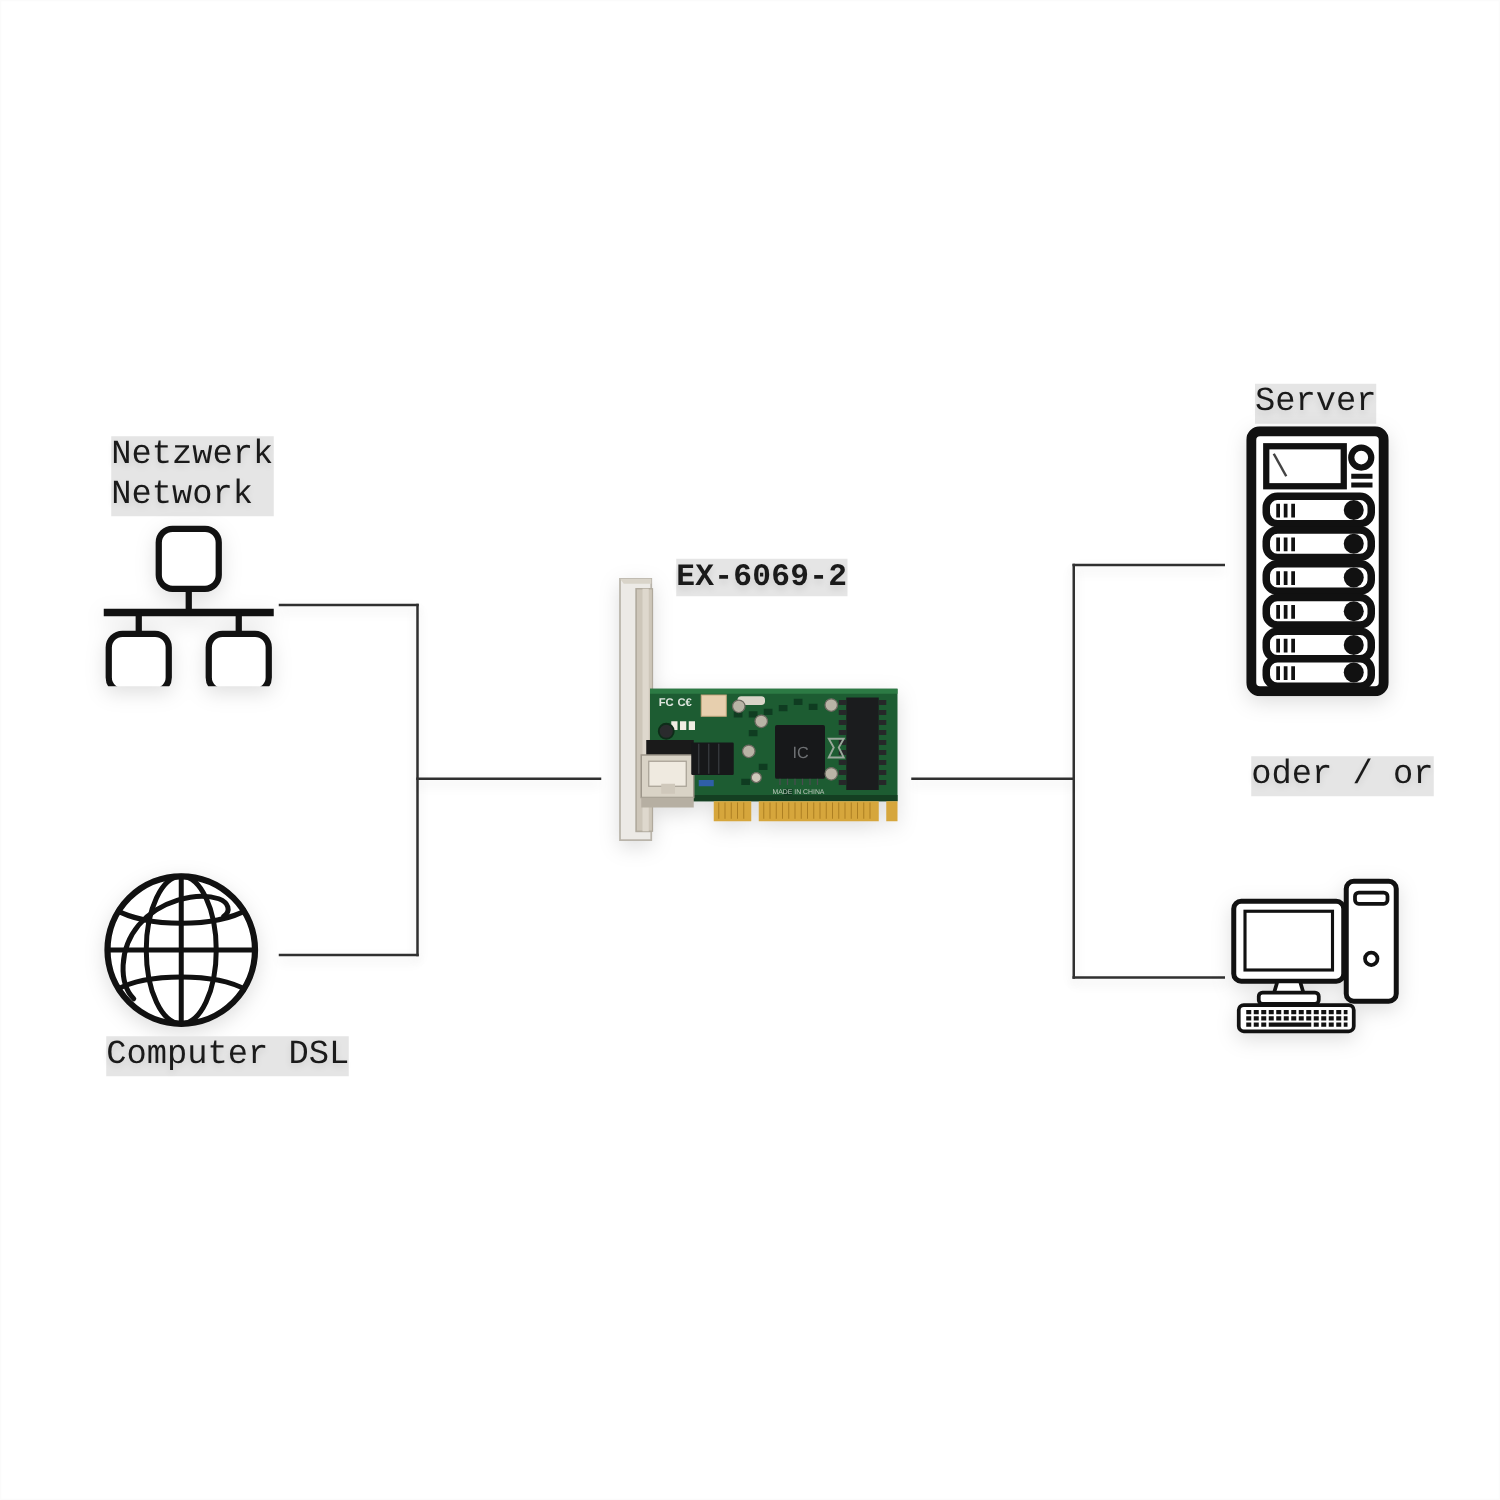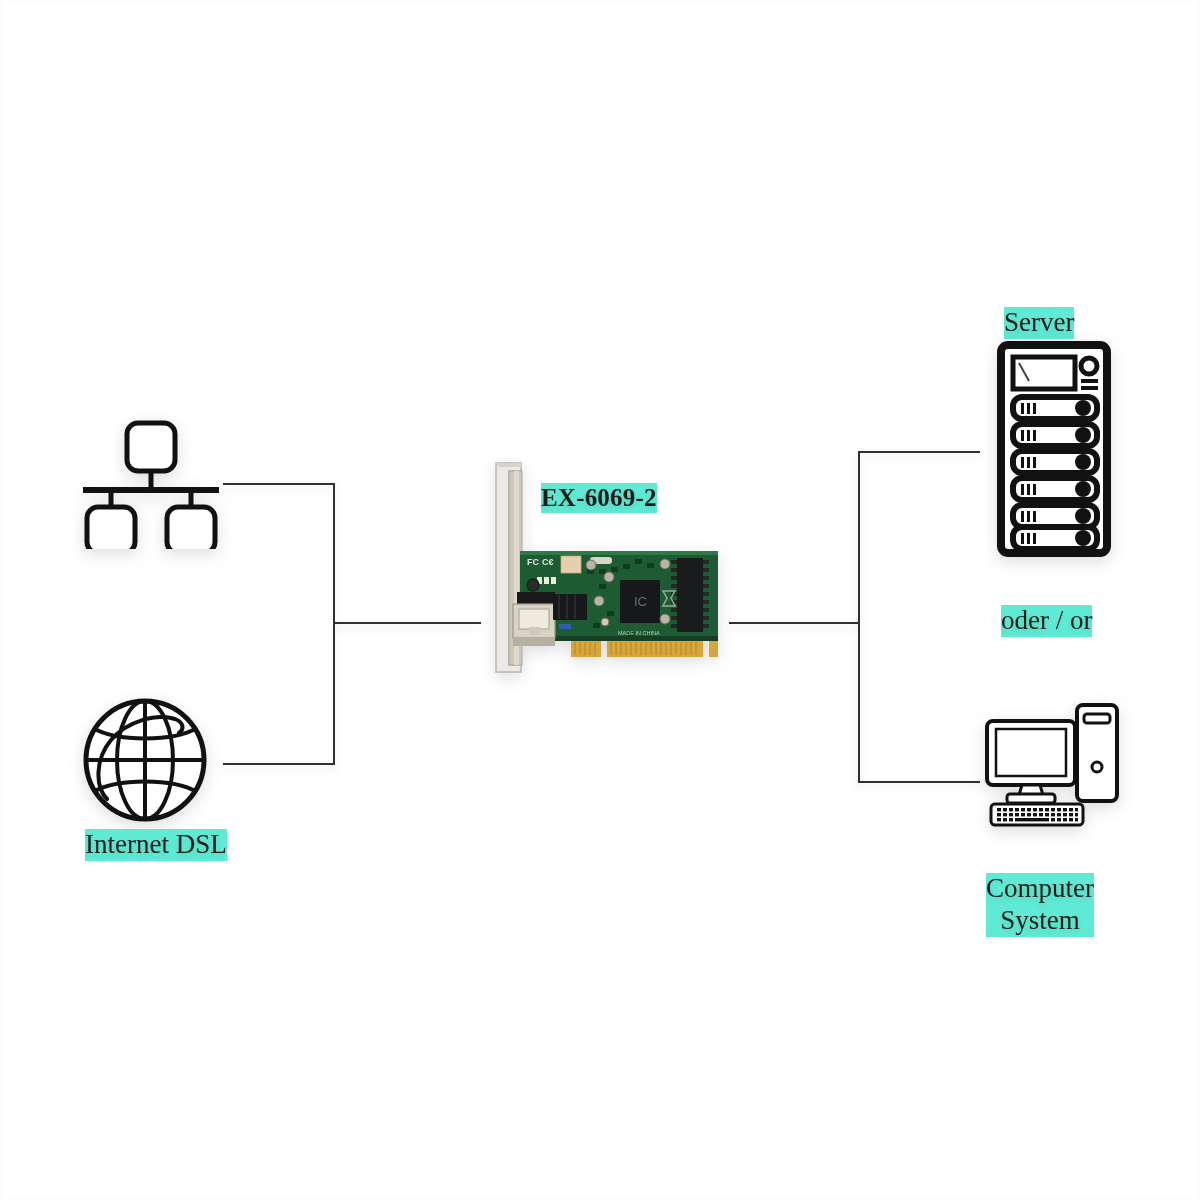--- a/index.html
+++ b/index.html
@@ -19,27 +19,27 @@
     overflow: hidden;
     box-sizing: border-box;
     border: 1px solid #fbfbfb;
   }
   .node {
     position: absolute;
   }
   .label {
     position: absolute;
     color: #1a1a1a;
-    font-family: Liberation Serif, serif;
+    font-family: Liberation Mono, monospace;
     white-space: pre;
     line-height: 1.18;
     text-shadow: 0 3px 6px rgba(0,0,0,0.10);
-    background: #5eead4;
-  }
-  .label-center { text-align: center; margin-top: 36px; }
+    background: #e5e5e5;
+  }
+  .label-center { text-align: center; }
 
   
   #lbl-network {
     left: 88px; top: 348px;
     font-size: 27px;
   }
   #lbl-internet {
     left: 84px; top: 828px;
     font-size: 27px;
   }
@@ -104,20 +104,21 @@
   <div class="conn conn-v" id="conn-left-vert"></div>
   <div class="conn conn-h" id="conn-left-top"></div>
   <div class="conn conn-h" id="conn-left-bottom"></div>
   <div class="conn conn-h" id="conn-left-stem"></div>
 
   <div class="conn conn-v" id="conn-right-vert"></div>
   <div class="conn conn-h" id="conn-right-top"></div>
   <div class="conn conn-h" id="conn-right-bottom"></div>
   <div class="conn conn-h" id="conn-right-stem"></div>
 
+  <div class="label label-left" id="lbl-network"><span>Netzwerk</span><br><span>Network</span></div>
 
   <div class="node icon-shadow" id="icon-network">
     <svg width="150" height="130" viewBox="0 0 150 130" fill="none">
       <rect x="50" y="4" width="48" height="48" rx="11" ry="11" stroke="#111" stroke-width="5" fill="#fff"></rect>
       <line x1="74" y1="52" x2="74" y2="70" stroke="#111" stroke-width="5"></line>
       <line x1="6" y1="71" x2="142" y2="71" stroke="#111" stroke-width="6"></line>
       <line x1="34" y1="71" x2="34" y2="88" stroke="#111" stroke-width="5"></line>
       <line x1="114" y1="71" x2="114" y2="88" stroke="#111" stroke-width="5"></line>
       <rect x="10" y="88" width="48" height="46" rx="11" ry="11" stroke="#111" stroke-width="5" fill="#fff"></rect>
       <rect x="90" y="88" width="48" height="46" rx="11" ry="11" stroke="#111" stroke-width="5" fill="#fff"></rect>
@@ -129,21 +130,21 @@
       <circle cx="66" cy="65" r="59" stroke="#111" stroke-width="5" fill="#fff"></circle>
       <line x1="66" y1="6" x2="66" y2="124" stroke="#111" stroke-width="4"></line>
       <line x1="7" y1="65" x2="125" y2="65" stroke="#111" stroke-width="4"></line>
       <ellipse cx="66" cy="65" rx="28" ry="59" stroke="#111" stroke-width="4" fill="none"></ellipse>
       <path d="M14 33 C38 47, 94 47, 118 33" stroke="#111" stroke-width="4" fill="none"></path>
       <path d="M14 97 C38 83, 94 83, 118 97" stroke="#111" stroke-width="4" fill="none"></path>
       <path d="M28 104 C16 92, 16 64, 32 45 C48 26, 78 18, 96 24 C104 27, 106 34, 100 38" stroke="#111" stroke-width="4" fill="none" stroke-linecap="round"></path>
     </svg>
   </div>
 
-  <div class="label label-left" id="lbl-internet"><span>Internet DSL</span></div>
+  <div class="label label-left" id="lbl-internet"><span>Computer DSL</span></div>
 
   <div class="label label-center" id="lbl-card-title"><span>EX-6069-2</span></div>
 
   <div class="node icon-shadow" id="icon-card">
     <svg width="244" height="220" viewBox="0 0 244 220" fill="none">
 
       <g>
         <path d="M9 4 L34 4 L34 12 L22 12 L22 206 L34 206 L34 213 L9 213 Z" fill="#eceae6" stroke="#b9b4aa" stroke-width="1.4"></path>
         <rect x="22" y="12" width="13" height="194" fill="#cdc6b9" stroke="#b0a99c" stroke-width="1"></rect>
         <rect x="27" y="12" width="5" height="194" fill="#ded8cd"></rect>
@@ -399,15 +400,14 @@
           <rect x="68" y="117" width="4" height="3.4"></rect>
             <rect x="74" y="117" width="4" height="3.4"></rect>
           <rect x="80" y="117" width="4" height="3.4"></rect>
             <rect x="86" y="117" width="4" height="3.4"></rect>
           <rect x="92" y="117" width="3" height="3.4"></rect>
         </g>
       </g>
     </svg>
   </div>
 
-  <div class="label label-center" id="lbl-computer"><span>Computer</span><br><span>System</span></div>
 
 </div>
 
 </body></html>

